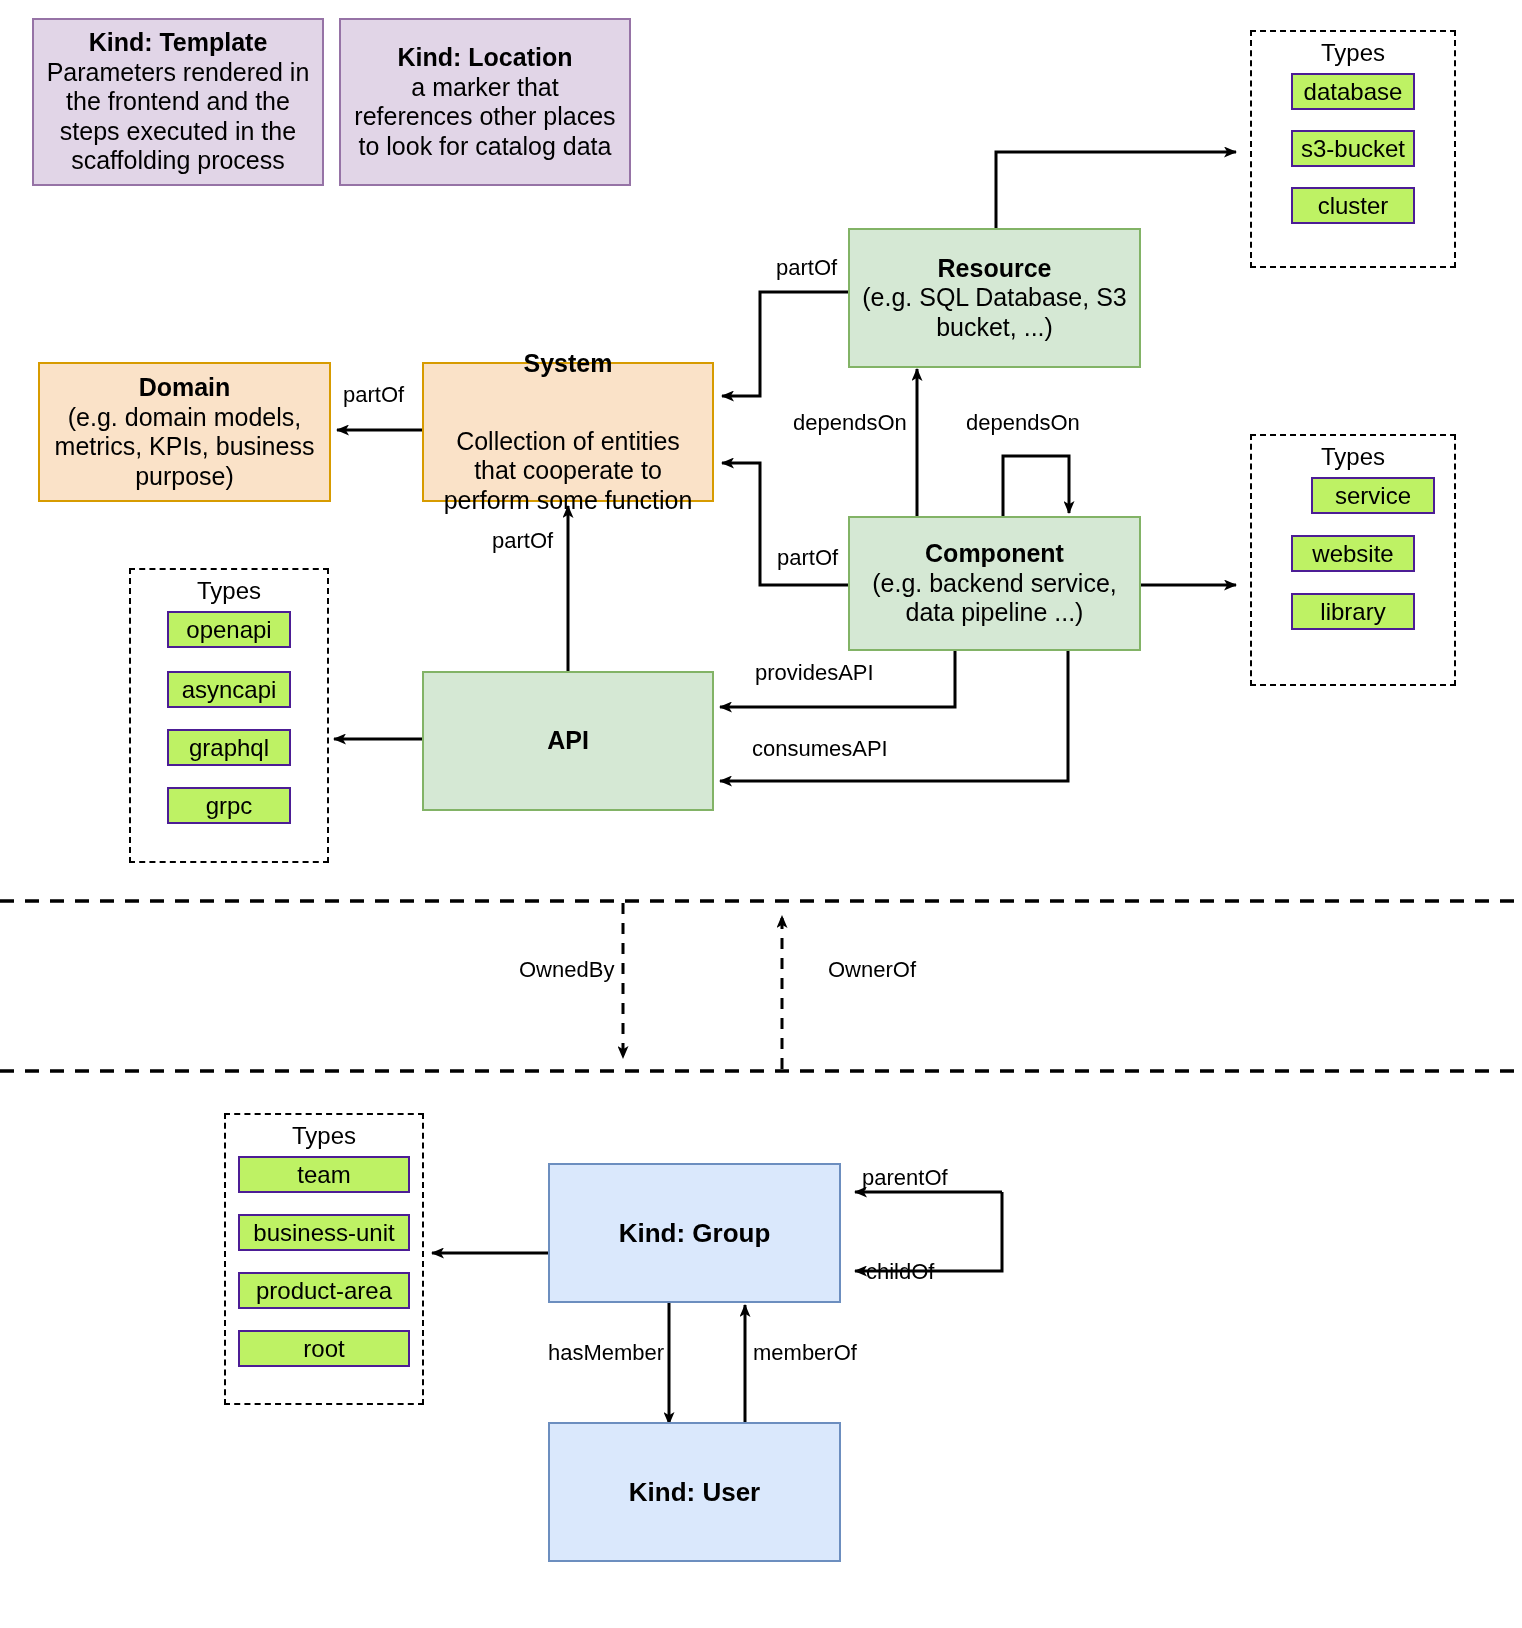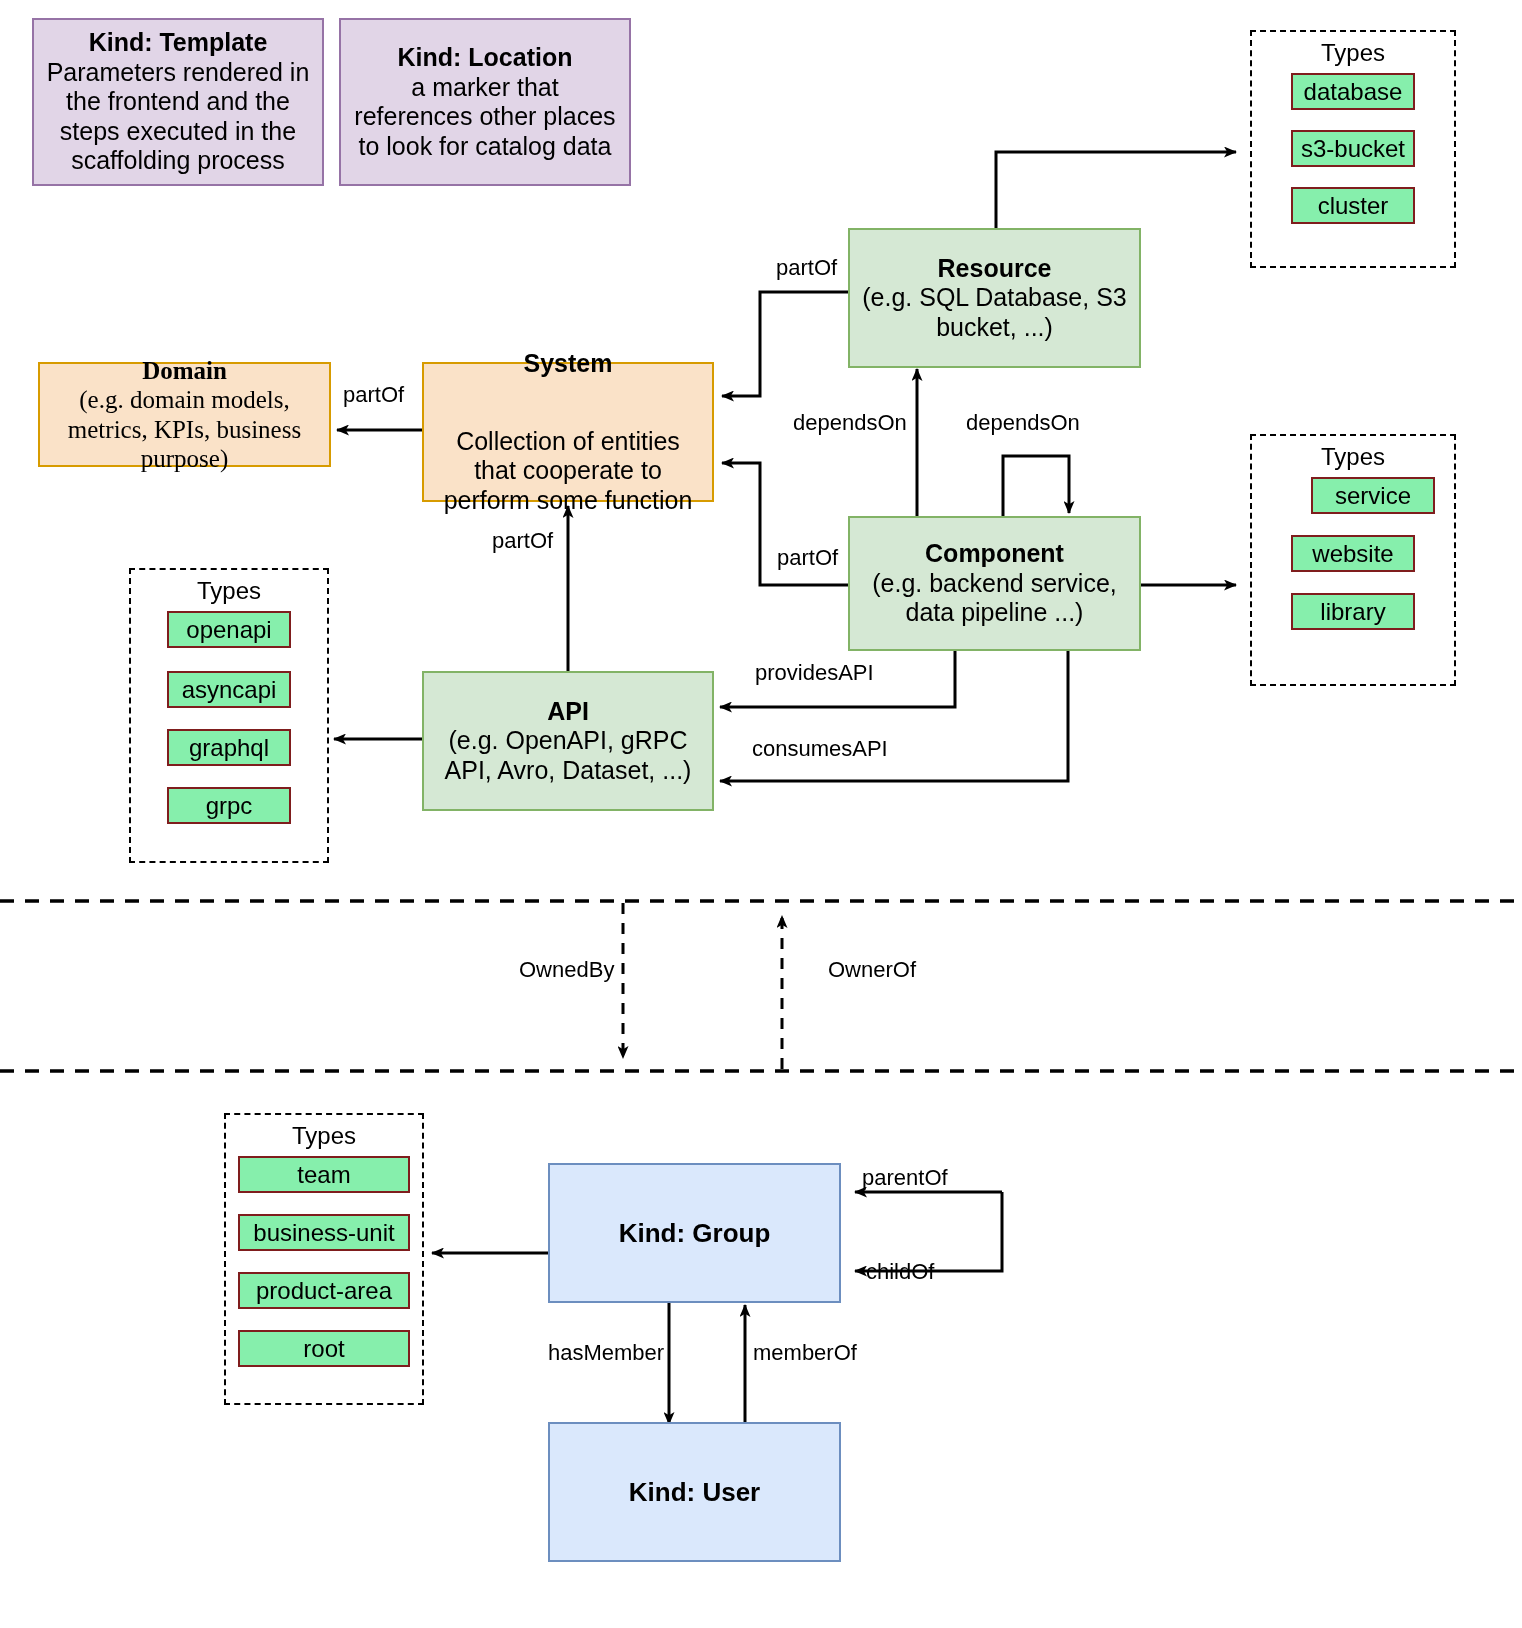--- a/index.html
+++ b/index.html
@@ -8,21 +8,21 @@
   .node{position:absolute;box-sizing:border-box;display:flex;flex-direction:column;
         align-items:center;justify-content:center;text-align:center;line-height:1.18;}
   .node .ttl{font-weight:bold;}
   .purple{background:#e1d5e7;border:2px solid #9673a6;}
   .orange{background:#fae2c8;border:2px solid #d79b00;}
   .green{background:#d5e8d4;border:2px solid #82b366;}
   .blue{background:#dae8fc;border:2px solid #6c8ebf;}
   .typesbox{position:absolute;box-sizing:border-box;border:2px dashed #000;background:#fff;
             display:flex;flex-direction:column;align-items:center;}
   .typesbox .tlabel{margin-top:7px;margin-bottom:6px;font-size:24px;color:#000;}
-  .chip{box-sizing:border-box;border:2px solid #7f1d1d;background:#86efac;display:flex;
+  .chip{box-sizing:border-box;border:2px solid #4c1d95;background:#bef264;display:flex;
         align-items:center;justify-content:center;font-size:24px;color:#000;}
   .edgelabel{position:absolute;font-size:22px;color:#000;white-space:nowrap;}
   svg.wires{position:absolute;left:0;top:0;width:1522px;height:1628px;overflow:visible;}
   .ln{stroke:#000;stroke-width:3;fill:none;}
   .dln{stroke:#000;stroke-width:3;fill:none;stroke-dasharray:11 9;}
   .sep{stroke:#000;stroke-width:3.5;fill:none;stroke-dasharray:14 11;}
 </style>
 </head>
 <body>
 
@@ -79,21 +79,21 @@
   <div class="node purple" style="left:32px;top:18px;width:292px;height:168px;font-size:25px;padding:0 12px;">
     <div class="ttl">Kind: Template</div>
     <div>Parameters rendered in the frontend and the steps executed in  the scaffolding process</div>
   </div>
 
   <div class="node purple" style="left:339px;top:18px;width:292px;height:168px;font-size:25px;padding:0 12px;">
     <div class="ttl">Kind: Location</div>
     <div>a marker that references other places to look for catalog data</div>
   </div>
 
-  <div class="node orange" style="left:38px;top:362px;width:293px;height:105px;font-size:25px;padding:0 10px;font-family:Liberation Serif, serif;">
+  <div class="node orange" style="left:38px;top:362px;width:293px;height:140px;font-size:25px;padding:0 10px;">
     <div class="ttl">Domain</div>
     <div>(e.g.  domain models, metrics, KPIs, business purpose)</div>
   </div>
 
   <div class="node orange" style="left:422px;top:362px;width:292px;height:140px;font-size:25px;padding:0 8px;gap:48px;">
     <div class="ttl">System</div>
     <div>Collection of entities that cooperate to perform some function</div>
   </div>
 
   <div class="node green" style="left:848px;top:228px;width:293px;height:140px;font-size:25px;padding:0 0;">
@@ -101,21 +101,20 @@
     <div>(e.g. SQL Database, S3 bucket, ...)</div>
   </div>
 
   <div class="node green" style="left:848px;top:516px;width:293px;height:135px;font-size:25px;padding:0 10px;">
     <div class="ttl">Component</div>
     <div>(e.g. backend service, data pipeline ...)</div>
   </div>
 
   <div class="node green" style="left:422px;top:671px;width:292px;height:140px;font-size:25px;padding:0 8px;">
     <div class="ttl">API</div>
-    <div>(e.g. OpenAPI, gRPC API, Avro, Dataset, ...)</div>
   </div>
 
   <div class="node blue" style="left:548px;top:1163px;width:293px;height:140px;font-size:26px;">
     <div class="ttl">Kind: Group</div>
   </div>
 
   <div class="node blue" style="left:548px;top:1422px;width:293px;height:140px;font-size:26px;">
     <div class="ttl">Kind: User</div>
   </div>
 

